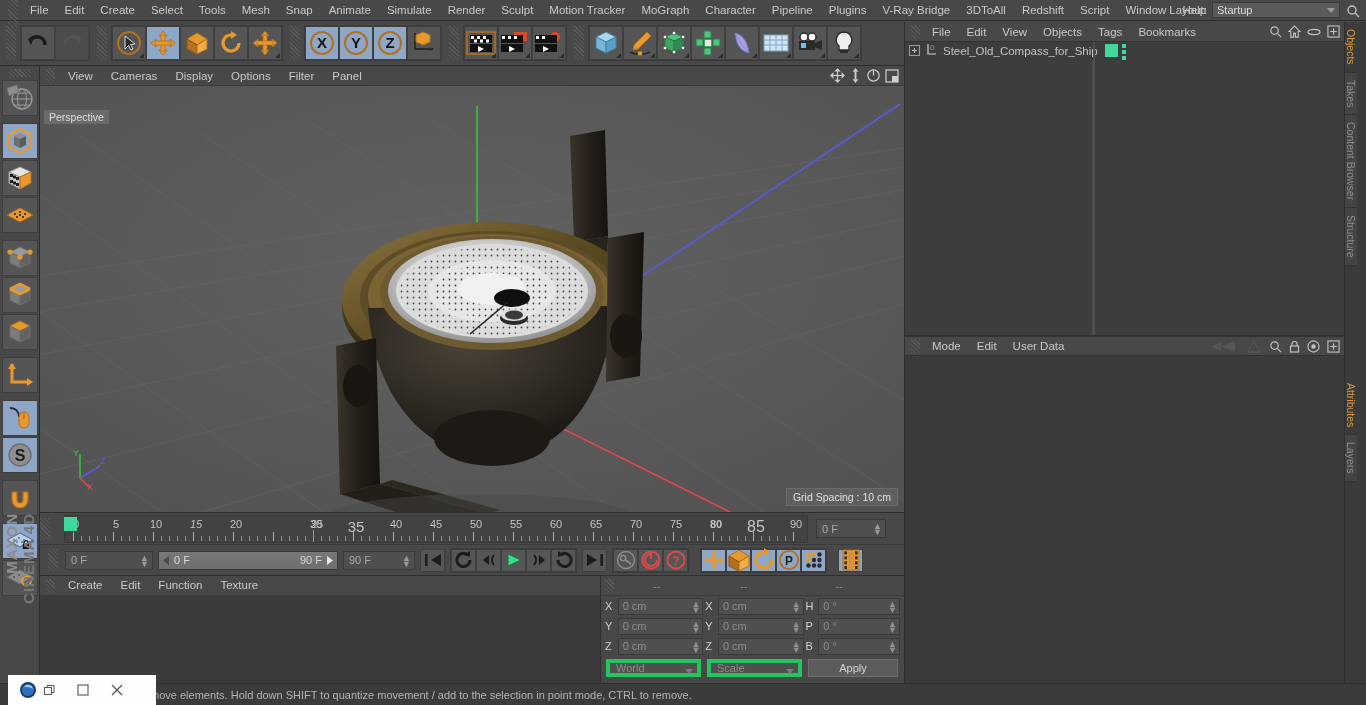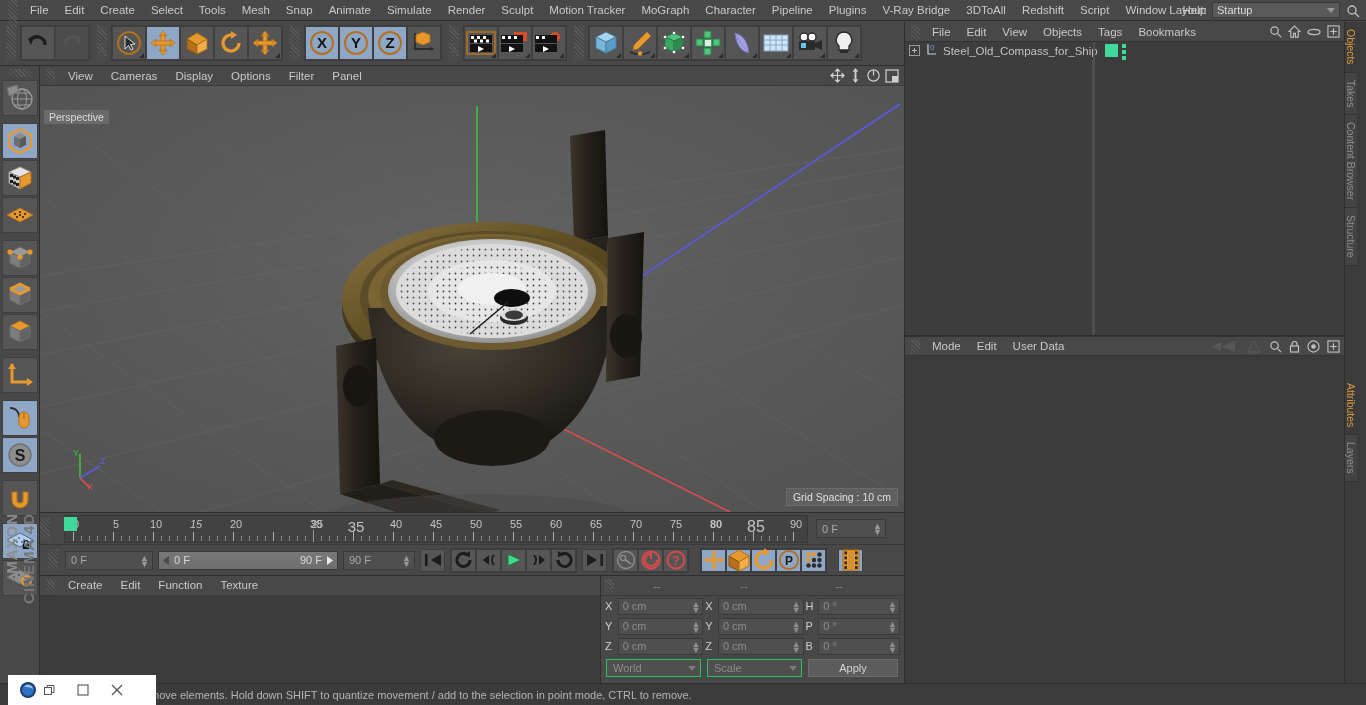--- a/index.html
+++ b/index.html
@@ -97,21 +97,21 @@
      border-left:1px solid #2e2e2e; border-top:1px solid #2e2e2e;}
   #coordhdr{ height:20px; display:flex; align-items:center; padding-left:4px; gap:0px;
      border-bottom:1px solid #3a3a3a;}
   #coordhdr .dash{ color:#8f8f8f; font-size:11px; text-align:center;}
   .crow{ display:flex; align-items:center; height:20px; padding:0 4px; gap:2px;}
   .clab{ width:11px; color:#cfcfcf; font-size:11px; text-align:left;}
   .cfield{ background:#4f4f4f;border:1px solid #3a3a3a; height:17px; display:flex;align-items:center;
      padding:0 11px 0 4px; color:#8d8d8d; font-size:11px; position:relative;}
   .cfield .spin{ position:absolute; right:2px; top:2px; color:#8f8f8f; font-size:9px; line-height:6px;}
   #coordfoot{ display:flex; align-items:center; gap:6px; padding:3px 5px;}
-  .cbtn{ background:#4f4f4f; border:1px solid #22c55e; height:18px; color:#8d8d8d; font-size:11px;
+  .cbtn{ background:#4f4f4f; border:4px solid #22c55e; height:18px; color:#8d8d8d; font-size:11px;
      display:flex;align-items:center; padding:0 6px; position:relative;}
   .applybtn{ background:#5c5c5c; border:1px solid #6d6d6d; height:18px; color:#d5d5d5;
      font-size:11px; display:flex;align-items:center;justify-content:center; width:90px;}
   
   #rightcol{ position:absolute; left:904px; top:22px; width:440px; bottom:0; background:#3b3b3b;
      border-left:1px solid #2e2e2e;}
   #objmenu{ height:20px; background:#484848; display:flex; align-items:center; padding-left:6px;
      position:relative; border-bottom:1px solid #333;}
   #objmenu .mi{ padding:0 8px; line-height:20px; font-size:11.5px; color:#c9c9c9;}
   #objicons{ position:absolute; right:4px; top:3px; display:flex; gap:6px; align-items:center;}

